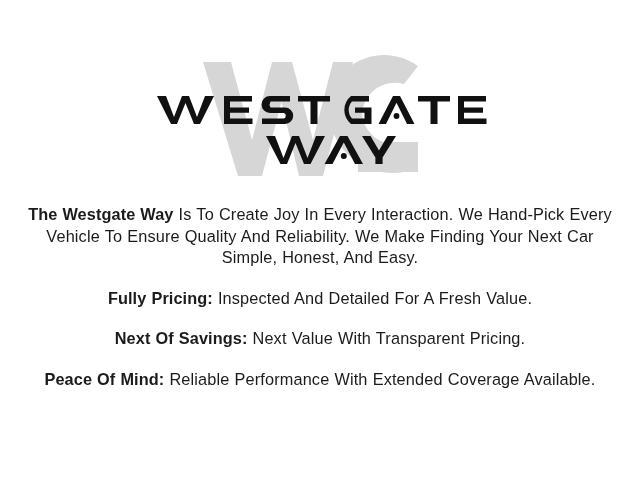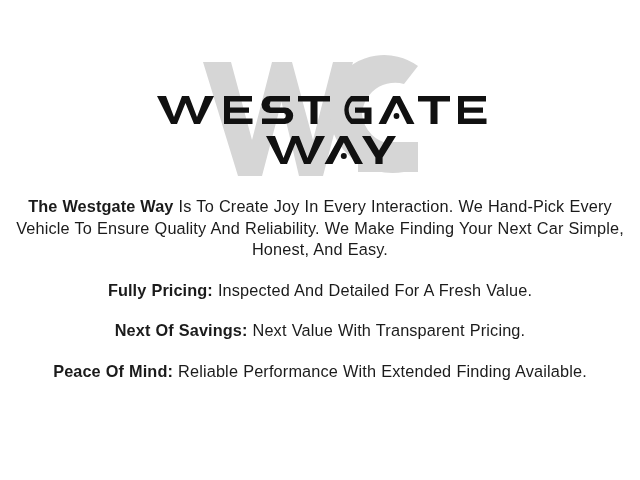--- a/index.html
+++ b/index.html
@@ -51,21 +51,21 @@
     position: absolute;
     left: 0;
     top: 196px;
     width: 640px;
     box-sizing: border-box;
     padding: 0 12px;
     text-align: center;
   }
 
   .para {
-    margin: 0;
+    margin: 8px;
     color: #1b1b1b;
     font-family: "Liberation Sans", sans-serif;
     font-size: 16.3px;
     line-height: 21.5px;
     letter-spacing: 0.15px;
     word-spacing: 0.4px;
   }
 
   .para + .para {
     margin-top: 19px;
@@ -146,17 +146,17 @@
 
     <p class="para">
       <span class="lead">Fully Pricing:</span><span class="rest"> Inspected And Detailed For A Fresh Value.</span>
     </p>
 
     <p class="para">
       <span class="lead">Next Of Savings:</span><span class="rest"> Next Value With Transparent Pricing.</span>
     </p>
 
     <p class="para">
-      <span class="lead">Peace Of Mind:</span><span class="rest"> Reliable Performance With Extended Finding Available.</span>
+      <span class="lead">Peace Of Mind:</span><span class="rest"> Reliable Performance With Extended Coverage Available.</span>
     </p>
 
   </div>
 </div>
 
 </body></html>

